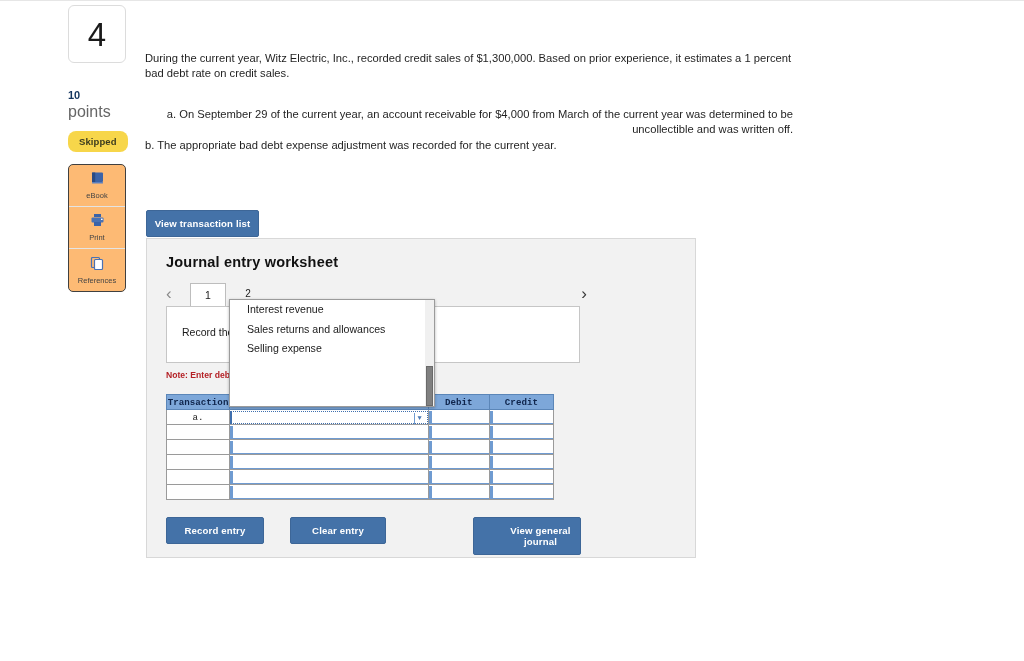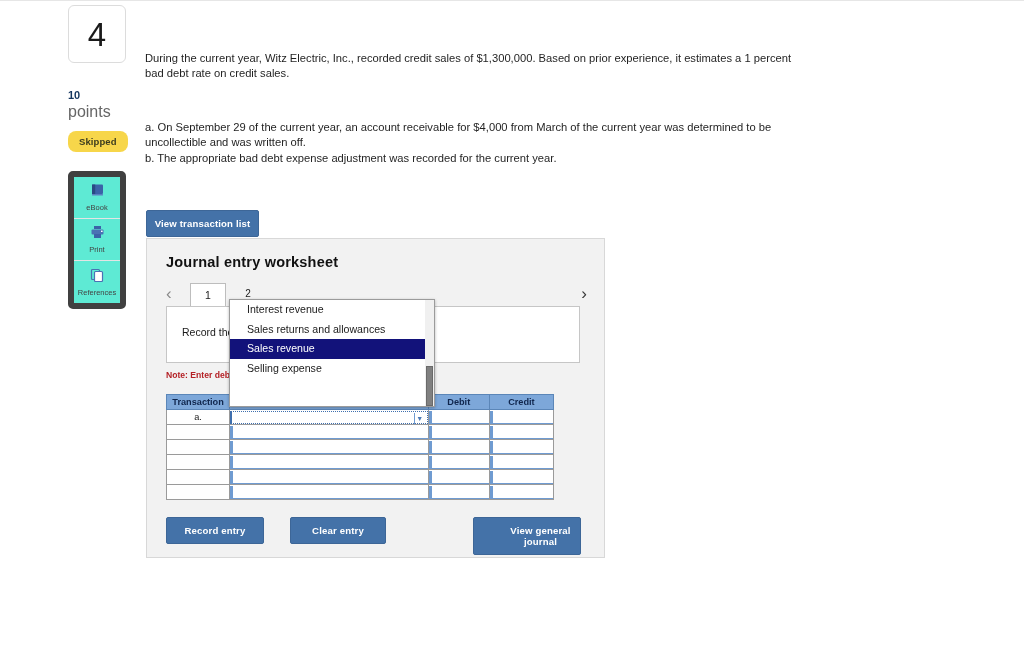--- a/index.html
+++ b/index.html
@@ -39,45 +39,45 @@
   }
   .skipped-badge {
     margin-top: 9px;
     display: inline-block;
     background: #f7d64a; color: #3d3d1f;
     font-size: 9.5px; font-weight: 700;
     padding: 5px 11px; border-radius: 8px;
     letter-spacing: .1px;
   }
   .tool-stack {
-    margin-top: 19px;
+    margin-top: 12px;
     width: 58px;
-    border: 6px solid #404040; border-radius: 5px;
-    background: #5eead4; overflow: hidden;
+    border: 1px solid #404040; border-radius: 5px;
+    background: #fdba74; overflow: hidden;
   }
   .tool-item {
     height: 42px;
     display: flex; flex-direction: column;
     align-items: center; justify-content: center;
     gap: 2px;
     border-bottom: 1px solid #e4e4e4;
     cursor: pointer;
   }
   .tool-item:last-child { border-bottom: none; }
   .tool-item .lbl { font-size: 7.5px; color: #444; }
   .ico { display: block; }
 
   
   #main { position: absolute; left: 145px; top: 50px; width: 660px; }
   .para {
     font-size: 11.2px; color: #1f1f1f; line-height: 1.38;
     max-width: 648px;
   }
   .para.gap { margin-top: 15px; }
-  .para.gap2 { margin-top: 38px; }
+  .para.gap2 { margin-top: 25px; text-align: right; }
   .bold { font-weight: 700; }
   .redbold { color: #b42025; font-weight: 700; }
 
   
   .btn-blue {
     background: #4472a8; color: #fff;
     border: 1px solid #3d6697;
     font-size: 9.6px; font-weight: 700;
     padding: 7px 0; text-align: center;
     cursor: pointer; border-radius: 2px;
@@ -85,21 +85,21 @@
     font-family: "Liberation Sans", sans-serif;
   }
   #view-transaction-list {
     position: absolute; left: 146px; top: 209px;
     width: 113px;
   }
 
   
   #worksheet {
     position: absolute; left: 146px; top: 237px;
-    width: 459px; height: 320px;
+    width: 550px; height: 320px;
     background: #f2f2f2;
     border: 1px solid #d8d8d8;
   }
   #ws-title {
     position: absolute; left: 19px; top: 15px;
     font-size: 14.5px; font-weight: 700; color: #111;
     letter-spacing: .2px;
   }
 
   
@@ -144,20 +144,21 @@
     font-size: 8.6px; color: #b42025; font-weight: 700;
     white-space: nowrap;
   }
 
   
   #jtable {
     position: absolute; left: 19px; top: 155px;
     width: 388px;
     border-collapse: collapse;
     table-layout: fixed;
+    font-family: Liberation Mono, monospace;
   }
   #jtable th {
     background: #7da7d9; color: #10264d;
     font-size: 9.2px; font-weight: 700;
     height: 15px; padding: 0;
     border: 1px solid #5b86b8;
     text-align: center;
   }
   #jtable td {
     height: 15px; padding: 0;
@@ -401,20 +402,19 @@
 
     <div class="btn-blue" id="btn-record">Record entry</div>
     <div class="btn-blue" id="btn-clear">Clear entry</div>
     <div class="btn-blue" id="btn-viewgj">View general journal</div>
 
   </div>
 
   <div id="acct-dropdown">
     <div class="dd-item">Interest revenue</div>
     <div class="dd-item">Sales returns and allowances</div>
-    <div class="dd-item sel">Sales revenue</div>
     <div class="dd-item">Selling expense</div>
     <div id="dd-track">
       <div id="dd-thumb"></div>
     </div>
   </div>
 
 </div>
 
 </body></html>

